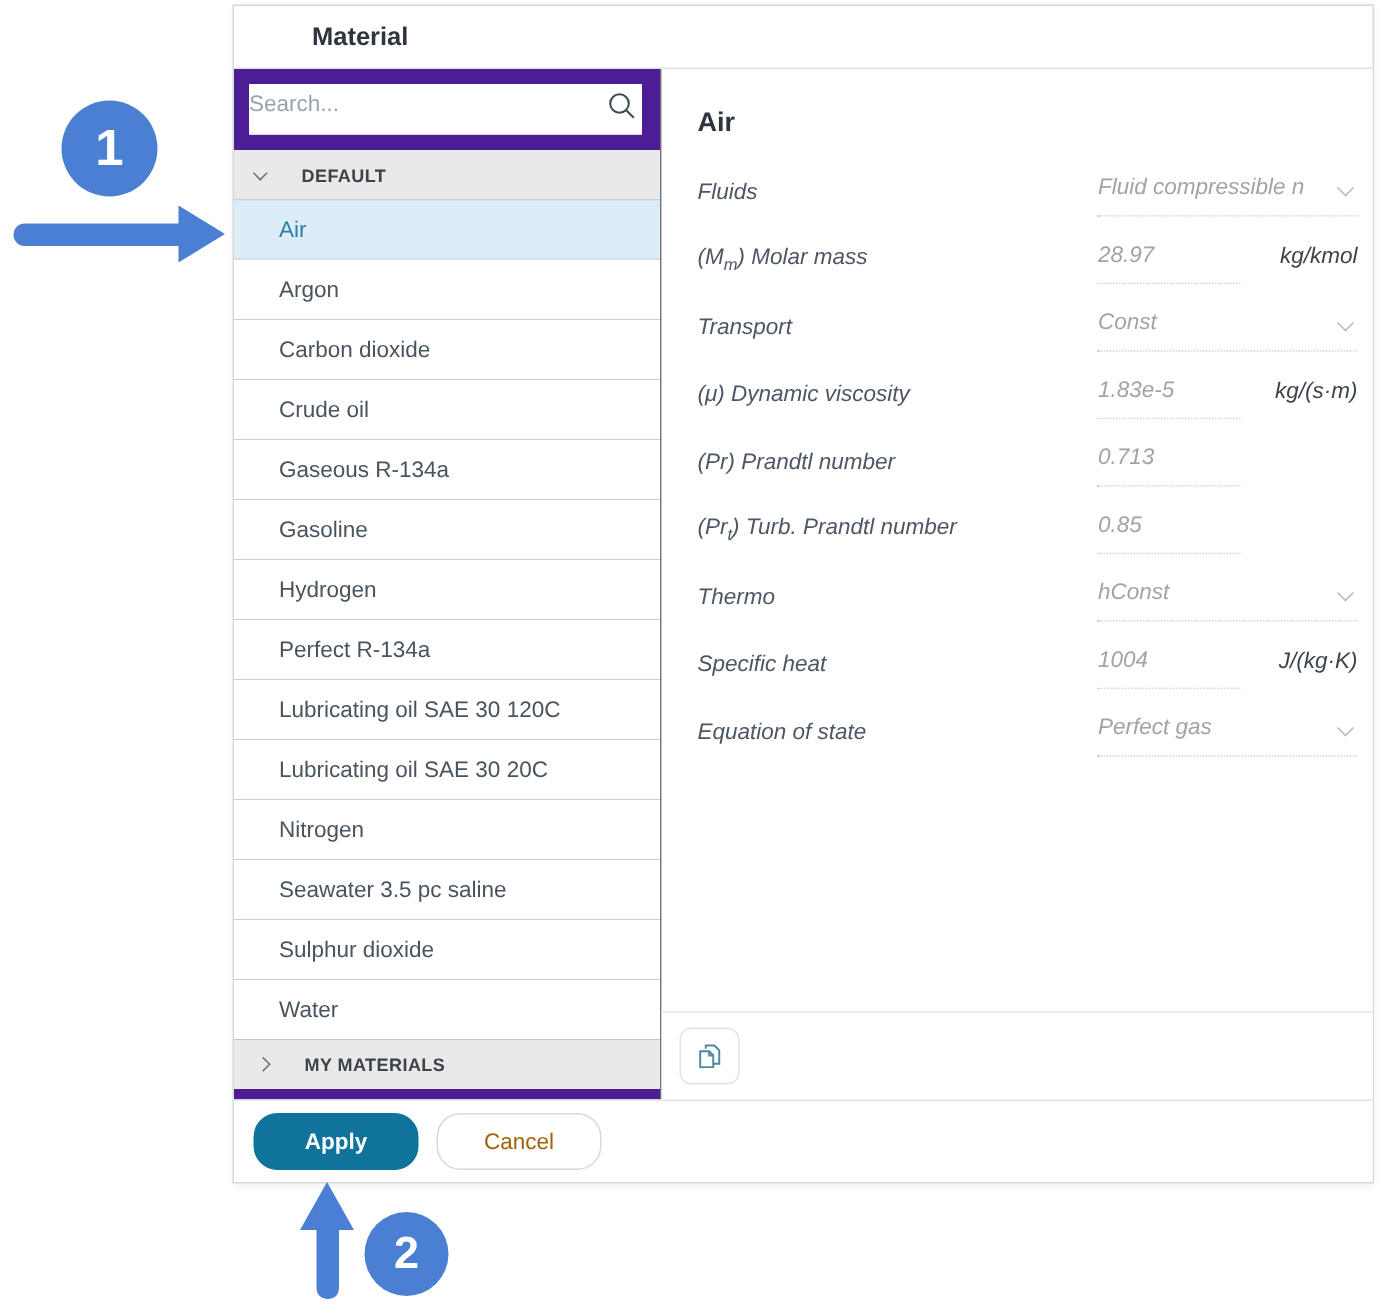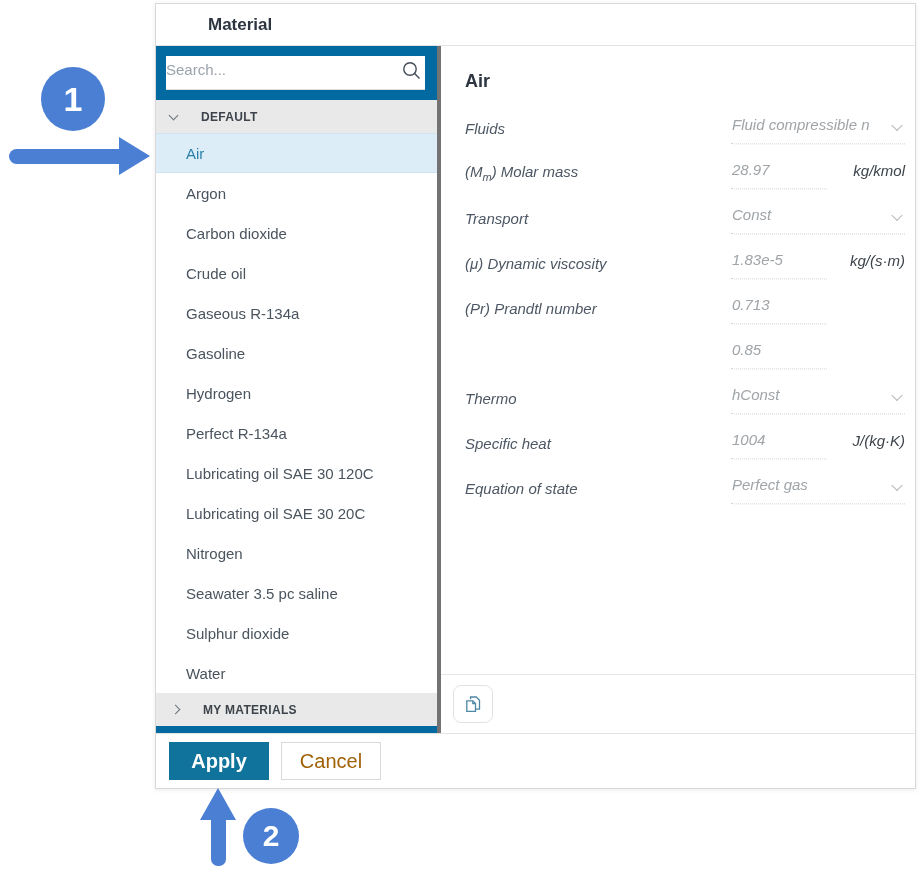--- a/index.html
+++ b/index.html
@@ -8,21 +8,21 @@
 
   
   .dialog { position:absolute; left:155px; top:3px; width:761px; height:786px;
             background:#fff; border:1px solid #d8d8d8; box-shadow:0 1px 5px rgba(0,0,0,.08); }
   .dialog-header { height:42px; border-bottom:1px solid #e3e3e3; display:flex; align-items:center; padding-left:20px; }
   .dialog-title { font-size:17px; font-weight:bold; color:#2c3540;margin-left:32px; }
 
   .dialog-body { position:absolute; top:42px; left:0; right:0; bottom:55px; display:flex; }
 
   
-  .left-panel { width:285px; border-right:4px solid #737373; background:#0369a1; overflow:hidden; }
+  .left-panel { width:285px; border-right:1px solid #737373; background:#4c1d95; overflow:hidden; }
   .search-row { position:relative; height:54px; padding:10px 12px 0 10px; }
   .search-row input { width:100%; height:34px; border:none; outline:none; border-bottom:1px solid #dedede;
                       font-family:"Liberation Sans",sans-serif; font-size:15px; color:#3f4a56; padding:0 26px 6px 0; }
   .search-row input::placeholder { color:#9aa2ab; }
   .search-icon { position:absolute; right:16px; top:15px; }
 
   .group-header { height:33px; background:#e9e9e9; display:flex; align-items:center; padding-left:14px; cursor:pointer; }
   .group-label { font-size:12px; font-weight:bold; color:#3c434b; letter-spacing:.3px; margin-left:24px; }
   .chev { display:inline-block; width:7px; height:7px; border-right:1.6px solid #6a737c; border-bottom:1.6px solid #6a737c; }
   .chev.down  { transform:rotate(45deg); margin-top:-3px; }
@@ -50,22 +50,22 @@
   .unit { position:absolute; right:0; top:2px; font-size:15px; color:#3c434b; }
 
   .action-strip { position:absolute; left:0; right:0; bottom:0; height:59px; border-top:1px solid #e6e6e6; background:#fff; }
   .copy-btn { position:absolute; left:12px; top:10px; width:40px; height:38px; background:#fff;
               border:1px solid #e2e2e2; border-radius:8px; cursor:pointer;
               display:flex; align-items:center; justify-content:center; }
 
   
   .dialog-footer { position:absolute; left:0; right:0; bottom:0; height:55px; background:#fff;
                    border-top:1px solid #e3e3e3; display:flex; align-items:center; padding-left:13px; gap:12px; }
-  .btn { width:100px; height:38px; border-radius:0; font-family:"Liberation Sans",sans-serif;
-         font-size:20px; cursor:pointer; }
+  .btn { width:110px; height:38px; border-radius:16px; font-family:"Liberation Sans",sans-serif;
+         font-size:15px; cursor:pointer; }
   .btn-apply { background:#0f739c; color:#fff; border:1px solid #0f739c; font-weight:bold; }
   .btn-cancel { background:#fff; color:#a16207; border:1px solid #d9d9d9; }
 
   
   .num-circle { position:absolute; border-radius:50%; background:#4a7fd4; color:#fff;
                 font-weight:bold; display:flex; align-items:center; justify-content:center; }
   .circle-1 { left:41px; top:67px; width:64px; height:64px; font-size:34px; }
   .circle-2 { left:243px; top:808px; width:56px; height:56px; font-size:30px; }
   .arrow1-shaft { position:absolute; left:9px; top:149px; width:112px; height:15px;
                   background:#4a7fd4; border-radius:8px 0 0 8px; }
@@ -155,20 +155,21 @@
                 <span class="unit">kg/(s·m)</span>
               </div>
             </div>
             <div class="field-row">
               <span class="field-label">(Pr) Prandtl number</span>
               <div class="ctrl">
                 <div class="field-box num">0.713</div>
               </div>
             </div>
             <div class="field-row">
+              <span class="field-label">(Pr<sub>t</sub>) Turb. Prandtl number</span>
               <div class="ctrl">
                 <div class="field-box num">0.85</div>
               </div>
             </div>
             <div class="field-row">
               <span class="field-label">Thermo</span>
               <div class="ctrl">
                 <div class="field-box">hConst</div>
                 <span class="sel-chev"></span>
               </div>

